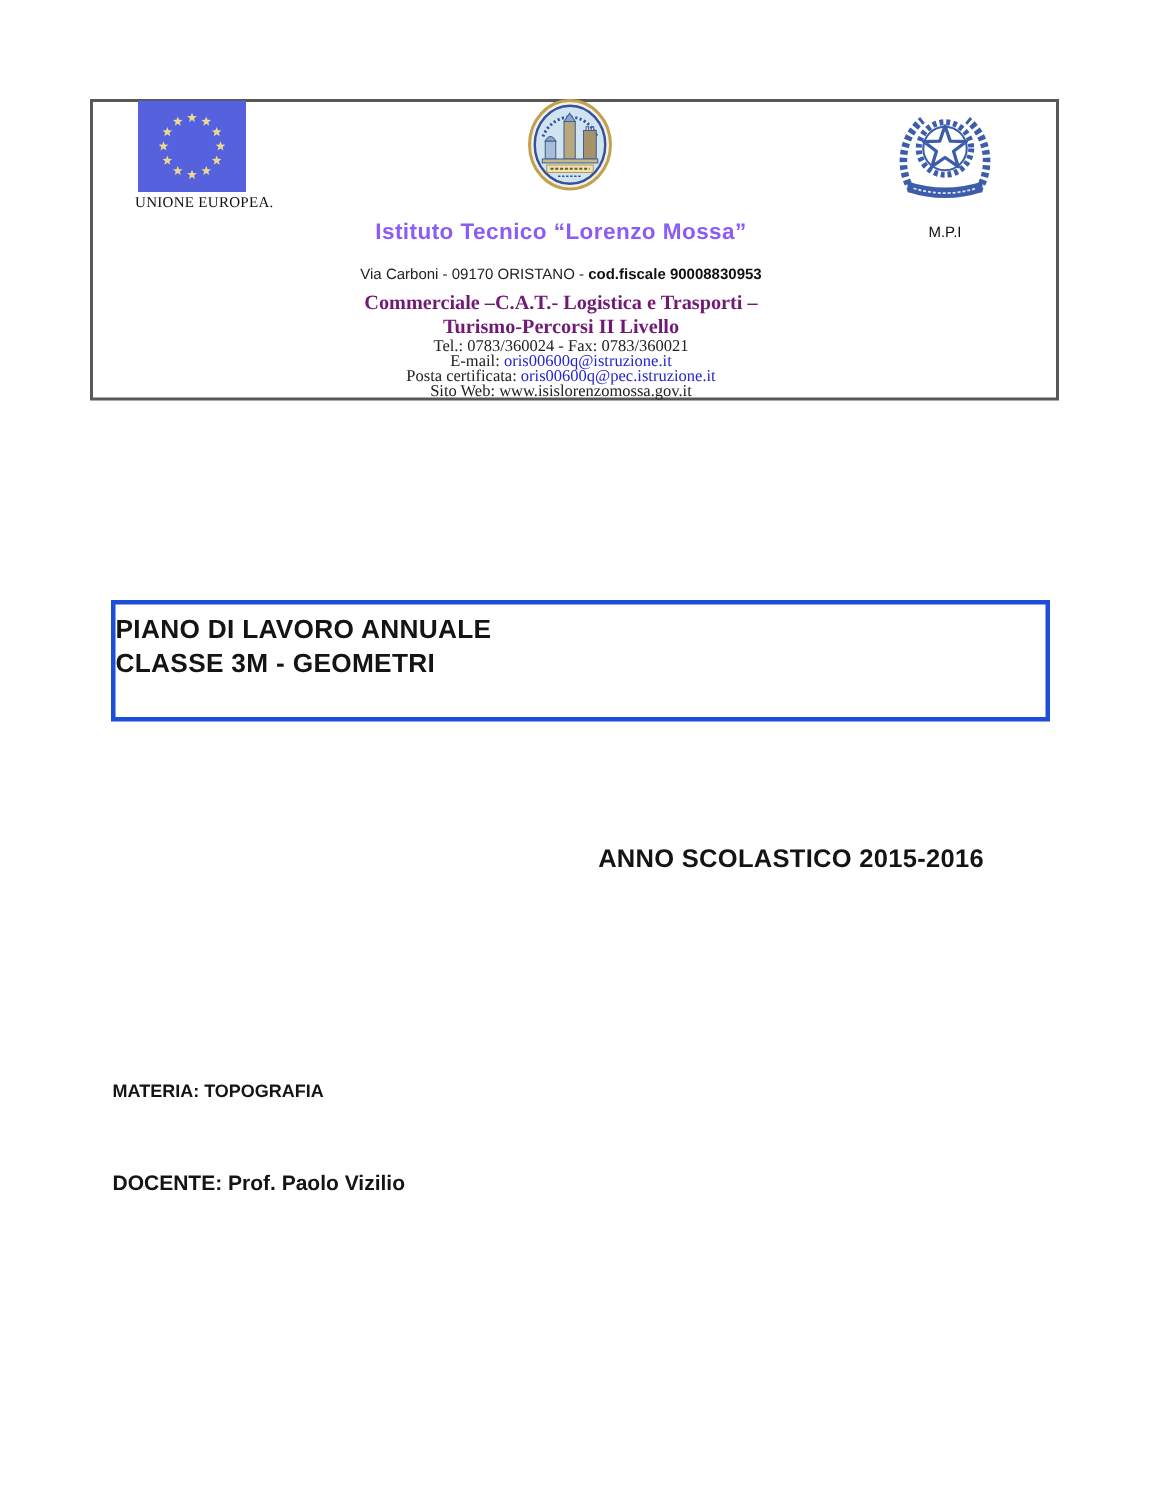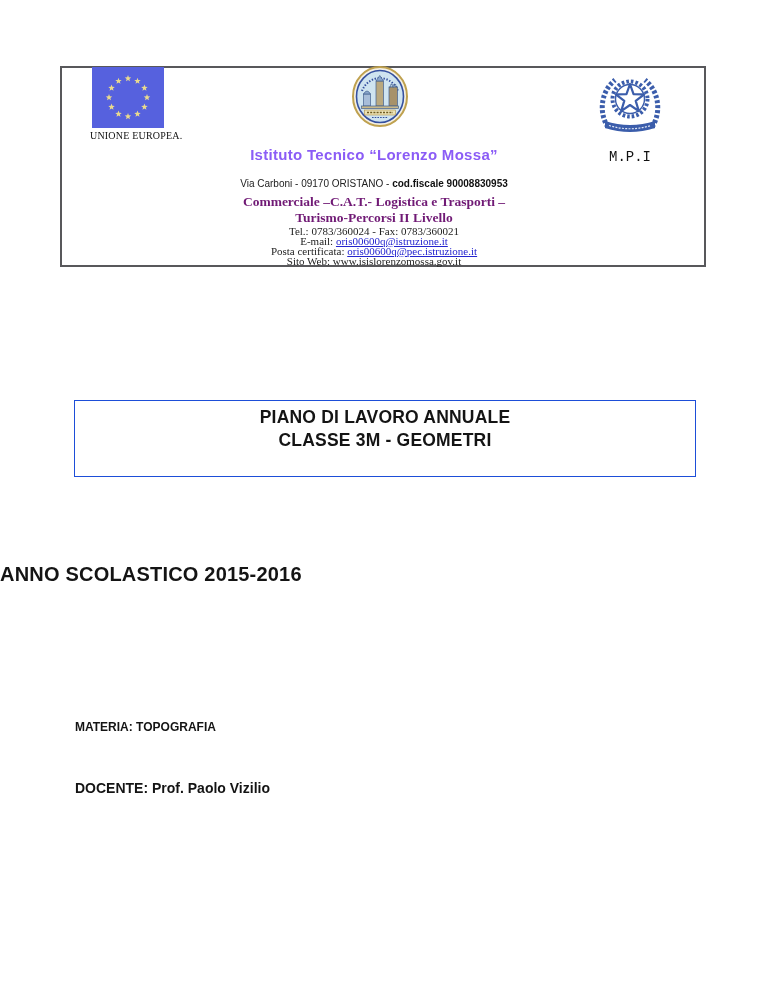--- a/index.html
+++ b/index.html
@@ -14,51 +14,51 @@
   }
   .flag-wrap{position:absolute;left:28px;top:-1px;width:76px;text-align:center;}
   .flag-wrap svg{display:block;margin:0 auto;}
   .flag-caption{
     margin-top:2px;font-family:"Liberation Serif",serif;font-size:10px;
     letter-spacing:.2px;color:#111;white-space:nowrap;
   }
   .seal-wrap{position:absolute;left:289px;top:-3px;width:58px;}
   .emblem-wrap{position:absolute;left:528px;top:1px;width:80px;text-align:center;}
   .emblem-caption{
-    margin-top:5px;font-family:Liberation Mono, monospace;font-size:14px;color:#111;
+    margin-top:5px;font-family:Liberation Sans, sans-serif;font-size:10px;color:#111;
   }
   .center-col{
     position:absolute;left:-9px;right:9px;top:78px;text-align:center;
   }
   .school-name{
     font-size:15px;font-weight:bold;color:#8b5cf6;margin:0 0 15px 0;letter-spacing:.3px;
   }
   .address-line{font-size:10px;color:#222;margin:0 0 5px 0;}
   .address-line b{color:#111;text-align:center;}
   .courses{
     font-family:"Liberation Serif",serif;font-size:13.5px;font-weight:bold;
     color:#701a75;line-height:16px;margin:0;
   }
   .small-serif{
     font-family:"Liberation Serif",serif;font-size:11px;color:#222;line-height:10px;margin:0;
   }
   .small-serif:first-of-type{margin-top:3px;}
-  .doc-link{color:#2424cf;text-decoration:underline;cursor:pointer;}
+  .doc-link{color:#2424cf;cursor:pointer;}
   
   .title-box{
     position:absolute;left:74px;top:400px;width:620px;height:70px;
-    border:1px solid #1d4ed8;text-align:center;padding-top:5px;box-sizing:content-box;
+    border:3px solid #1d4ed8;padding-top:5px;box-sizing:content-box;
   }
   .title-line{
     font-size:17.5px;font-weight:bold;line-height:23px;color:#141414;letter-spacing:.2px;margin:0;
   }
   
   .school-year{
-    position:absolute;left:0;top:563px;width:656px;text-align:left;
-    font-size:20px;font-weight:bold;color:#141414;letter-spacing:.2px;
+    position:absolute;left:0;top:563px;width:656px;text-align:right;
+    font-size:17px;font-weight:bold;color:#141414;letter-spacing:.2px;
   }
   .subject{
     position:absolute;left:75px;top:720px;font-size:12px;font-weight:bold;color:#141414;
   }
   .teacher{
     position:absolute;left:75px;top:780px;font-size:14px;font-weight:bold;color:#141414;
   }
 </style>
 </head>
 <body>

